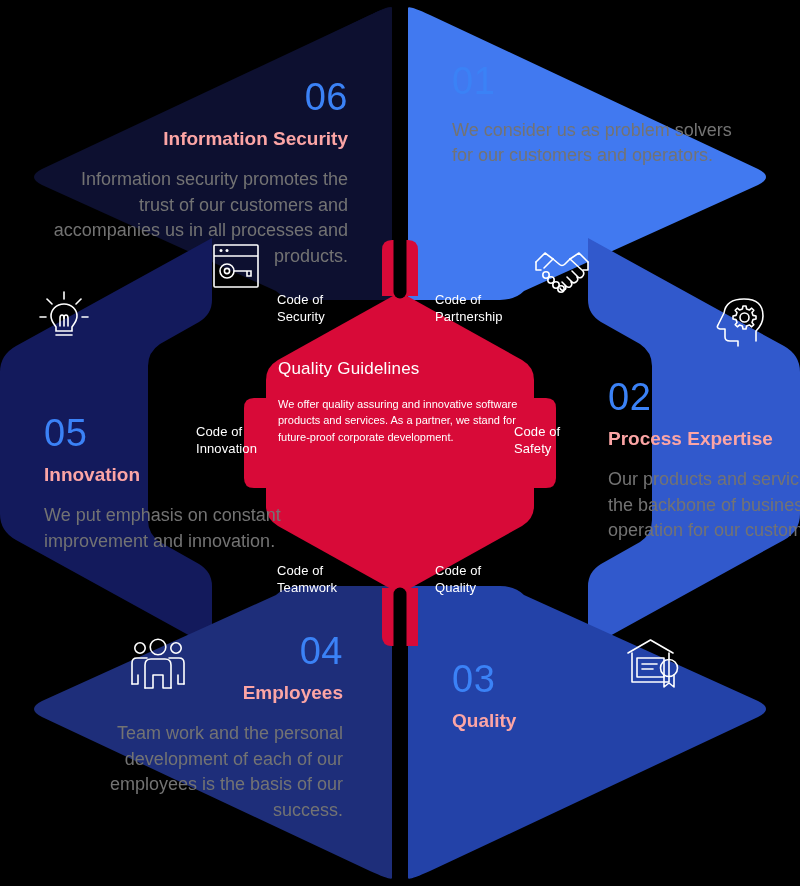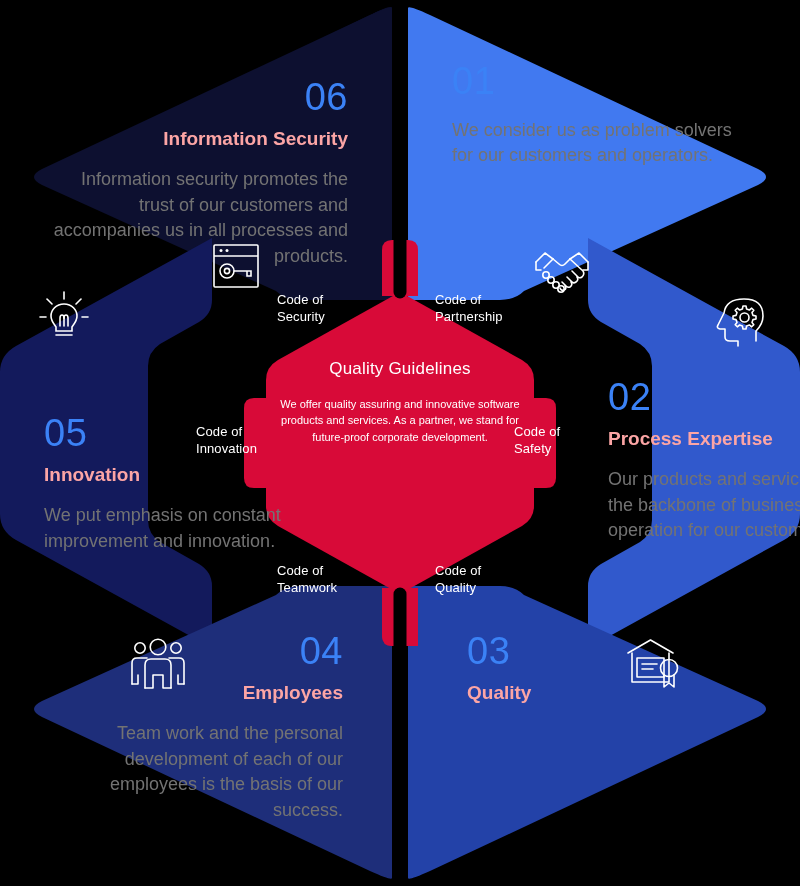--- a/index.html
+++ b/index.html
@@ -47,42 +47,41 @@
   }
   .align-right { text-align: right; }
   .align-left  { text-align: left; }
 
   
   #txt-06 { left: 48px;  top: 78px;  width: 300px; }
   #txt-01 { left: 452px; top: 62px;  width: 300px; }
   #txt-05 { left: 44px;  top: 378px; width: 250px; margin-top: 36px; }
   #txt-02 { left: 608px; top: 378px; width: 250px; }
   #txt-04 { left: 43px;  top: 632px; width: 300px; }
-  #txt-03 { left: 452px; top: 632px; width: 300px; margin-left: 15px; }
+  #txt-03 { left: 452px; top: 660px; width: 300px; }
 
   
   .seg-icon {
     position: absolute;
     z-index: 6;
     width: 52px; height: 52px;
   }
   .seg-icon svg { width: 100%; height: 100%; display: block; }
   #ico-06 { left: 211px; top: 241px; width: 50px; height: 50px; }
   #ico-01 { left: 533px; top: 246px; width: 58px; height: 50px; }
   #ico-05 { left: 36px;  top: 288px; width: 56px; height: 56px; }
   #ico-02 { left: 710px; top: 293px; width: 58px; height: 56px; }
   #ico-04 { left: 129px; top: 637px; width: 58px; height: 54px; }
   #ico-03 { left: 626px; top: 637px; width: 58px; height: 54px; }
 
   
   #center-text {
     position: absolute;
     left: 278px; top: 358px;
     width: 244px;
-    text-align: center;
     z-index: 8;
     color: #ffffff;
   }
   #center-title {
     font-size: 17px;
     font-weight: 400;
     line-height: 1.3;
     letter-spacing: 0.2px;
   }
   #center-desc {

